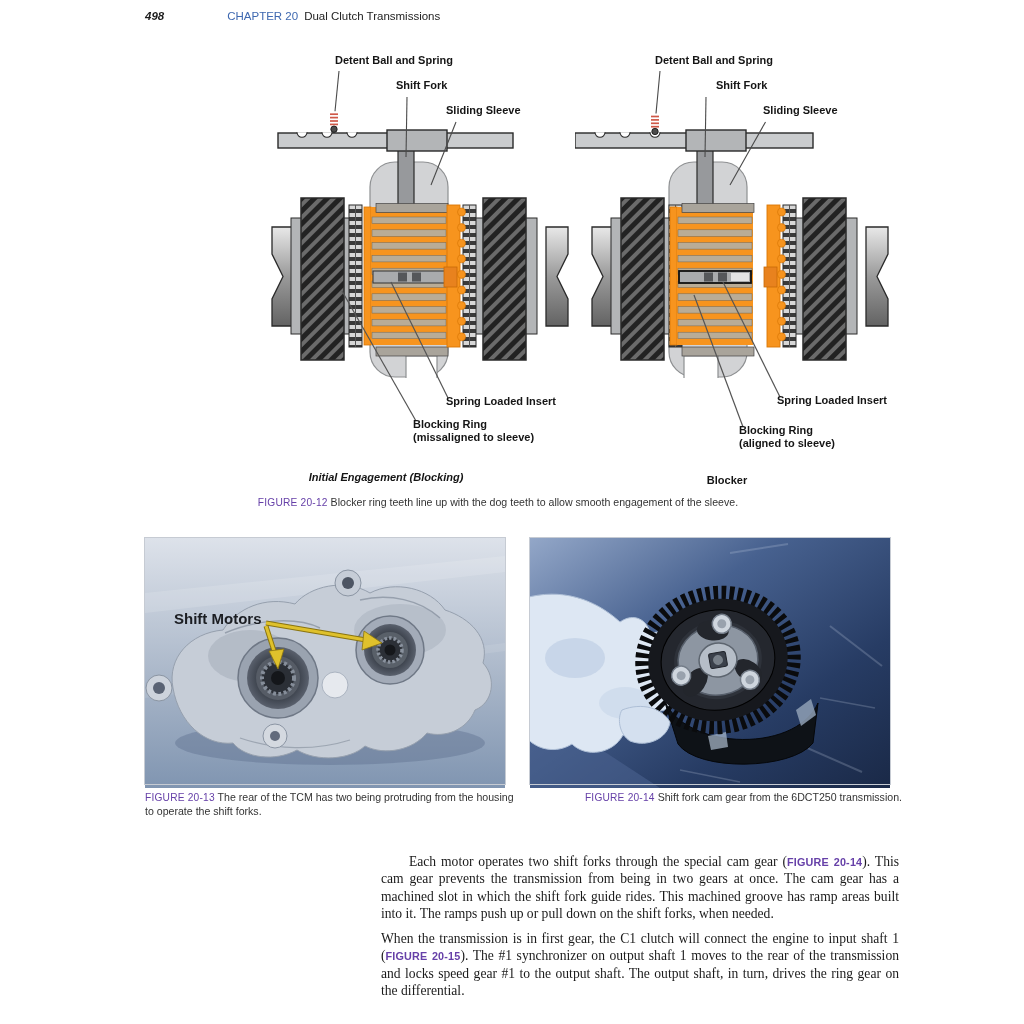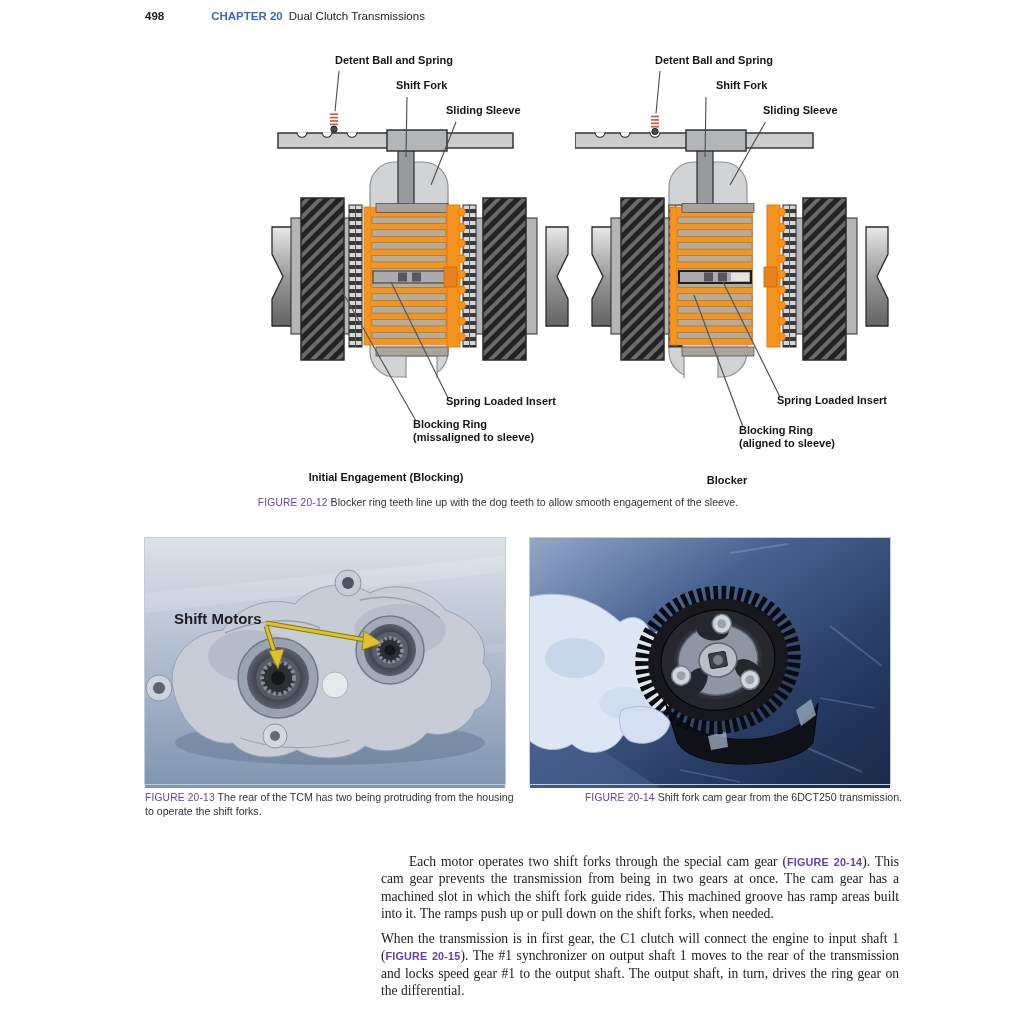--- a/index.html
+++ b/index.html
@@ -3,22 +3,22 @@
 <meta charset="utf-8">
 <style>
   html,body{margin:0;padding:0;}
   body{width:1024px;height:1024px;background:#ffffff;position:relative;overflow:hidden;
        font-family:"Liberation Sans",sans-serif;}
   .abs{position:absolute;}
 
   
   .pg-header{left:145px;top:10px;display:flex;align-items:baseline;
              font-size:11.5px;color:#222;}
-  .pg-num{font-weight:bold;color:#1d1d1d;}
-  .chap-label{font-weight:bold;color:#3e68b0;margin-left:47px;}
+  .pg-num{font-weight:bold;color:#1d1d1d;font-style:italic;}
+  .chap-label{font-weight:normal;color:#3e68b0;margin-left:63px;}
   .chap-title{color:#222;margin-left:6px;}
 
   
   .diagram{width:330px;height:450px;}
   .dlabel{position:absolute;font:bold 11px/13px "Liberation Sans",sans-serif;
           color:#151515;white-space:nowrap;}
   .dcaption{position:absolute;font:bold 11px/13px "Liberation Sans",sans-serif;
             color:#151515;width:230px;text-align:center;}
   .svg-holder{position:absolute;left:0;top:0;}
 
@@ -126,21 +126,21 @@
         <line x1="136" y1="237" x2="193" y2="353" stroke="#555" stroke-width="1.2"></line>
       </svg></div>
   <div class="dlabel" style="left:80px;top:9px;">Detent Ball and Spring</div>
   <div class="dlabel" style="left:141px;top:34px;">Shift Fork</div>
   <div class="dlabel" style="left:191px;top:59px;">Sliding Sleeve</div>
   <div class="dlabel" style="left:191px;top:350px;">Spring Loaded Insert</div>
   <div class="dlabel" style="left:158px;top:373px;">
     <div>Blocking Ring</div>
     <div>(missaligned to sleeve)</div>
   </div>
-  <div class="dcaption" style="left:16px;top:426px;">Initial Engagement (Blocking)</div>
+  <div class="dcaption" style="left:16px;top:426px;font-style:italic;">Initial Engagement (Blocking)</div>
 </div>
 
 <div class="abs diagram" id="diagR" style="left:575px;top:45px;">
   <div class="svg-holder"><svg viewBox="0 0 330 450" width="330" height="450">
     <defs>
       <pattern id="hatchB" width="9" height="9" patternUnits="userSpaceOnUse" patternTransform="rotate(45)">
         <rect width="9" height="9" fill="#222222"></rect>
             <rect width="4" height="9" fill="#6b6b6b"></rect>
       </pattern>
       <pattern id="teethB" width="13" height="8" patternUnits="userSpaceOnUse">

